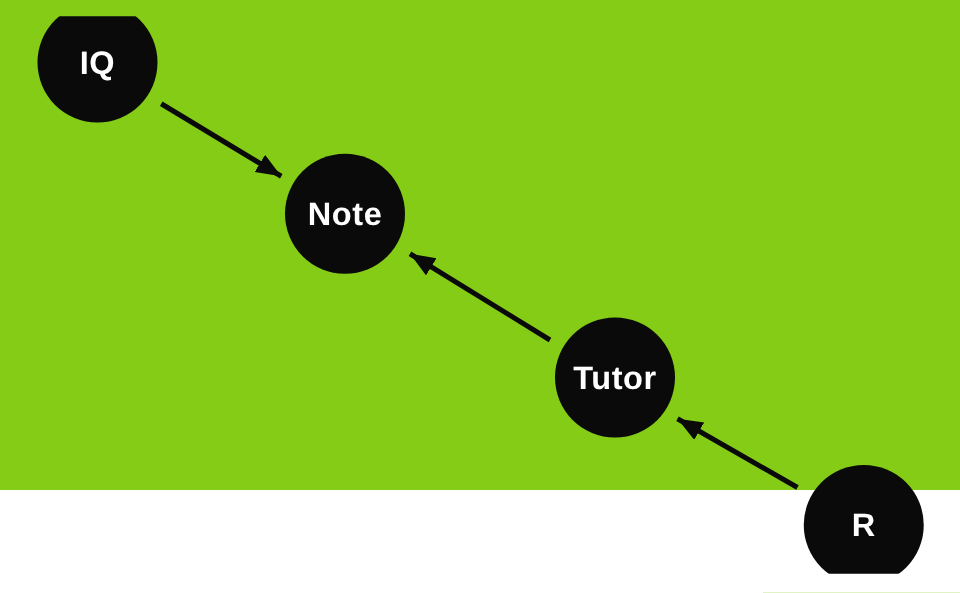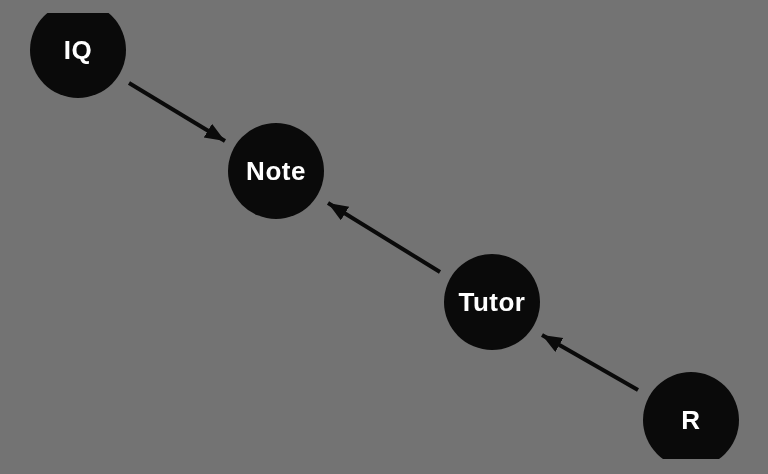--- a/index.html
+++ b/index.html
@@ -7,22 +7,22 @@
     padding: 0;
     background: #ffffff;
     width: 768px;
     height: 474px;
     overflow: hidden;
     font-family: "Liberation Sans", sans-serif;
   }
   .canvas-wrap {
     position: relative;
     width: 768px;
-    height: 474px;
-    background: #737373;
+    height: 392px;
+    background: #84cc16;
   }
   svg {
     display: block;
   }
   .node-label {
     font-family: "Liberation Sans", "DejaVu Sans", sans-serif;
     font-weight: bold;
     font-size: 26px;
     letter-spacing: 0.5px;
   }

